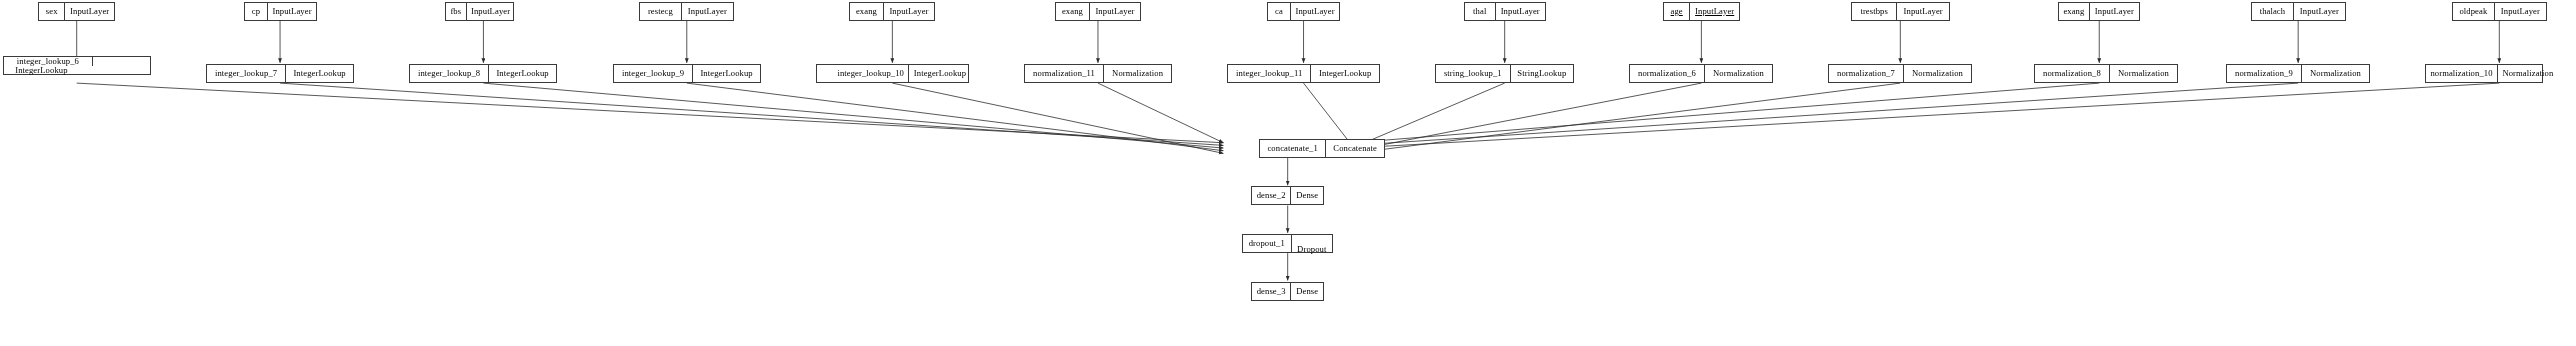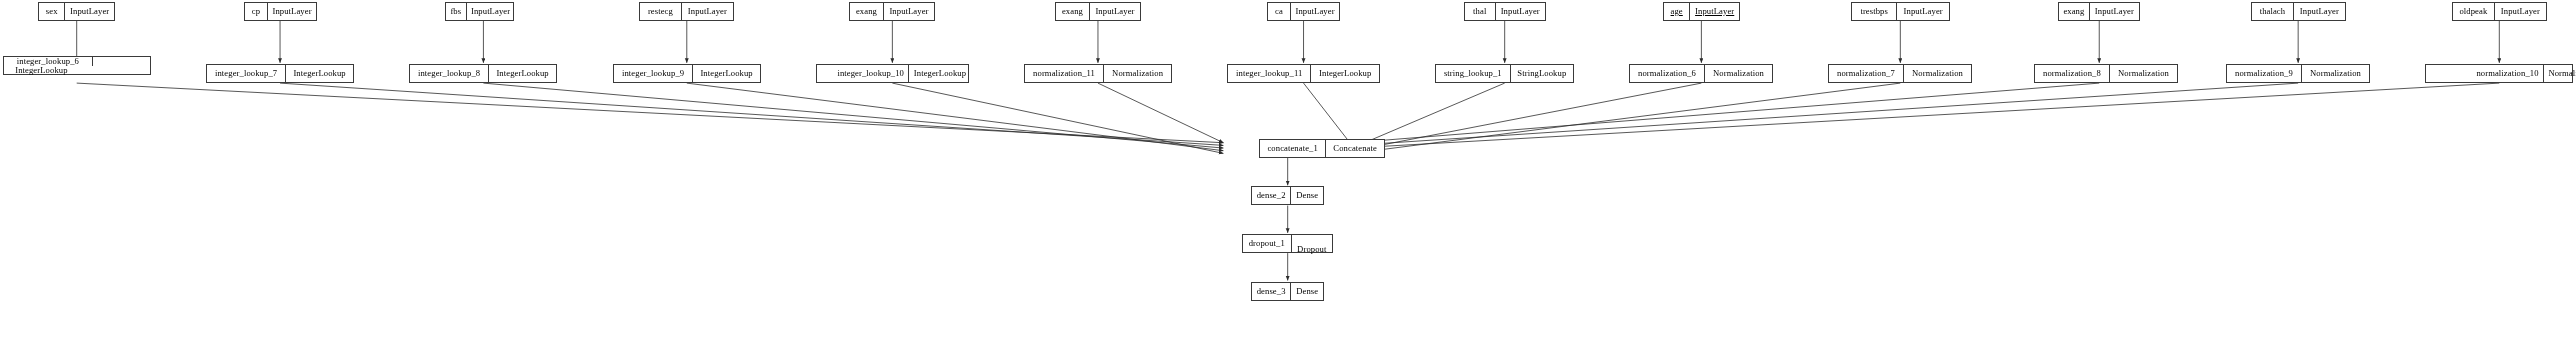--- a/index.html
+++ b/index.html
@@ -133,21 +133,21 @@
       <div class="cell type" style="width: 67px;">Normalization</div>
     </div>
     <div class="node" style="left: 2027px; top: 64px; width: 144px; margin-left: 7px;">
       <div class="cell name" style="width: 75px;">normalization_8</div>
       <div class="cell type" style="width: 67px;">Normalization</div>
     </div>
     <div class="node" style="left: 2226px; top: 64px; width: 144px;">
       <div class="cell name" style="width: 75px;">normalization_9</div>
       <div class="cell type" style="width: 67px;">Normalization</div>
     </div>
-    <div class="node" style="left: 2425px; top: 64px; width: 148px; padding-left: 46px;">
+    <div class="node" style="left: 2425px; top: 64px; width: 118px;">
       <div class="cell name" style="width: 80px;">normalization_10</div>
       <div class="cell type" style="width: 67px;">Normalization</div>
     </div>
     <div class="node" style="left: 38px; top: 1.9px; width: 77px;">
       <div class="cell name" style="width: 22px;">sex</div>
       <div class="cell type" style="width: 53px;">InputLayer</div>
     </div>
     <div class="node" style="left: 244px; top: 1.9px; width: 73px;">
       <div class="cell name" style="width: 18px;">cp</div>
       <div class="cell type" style="width: 53px;">InputLayer</div>

